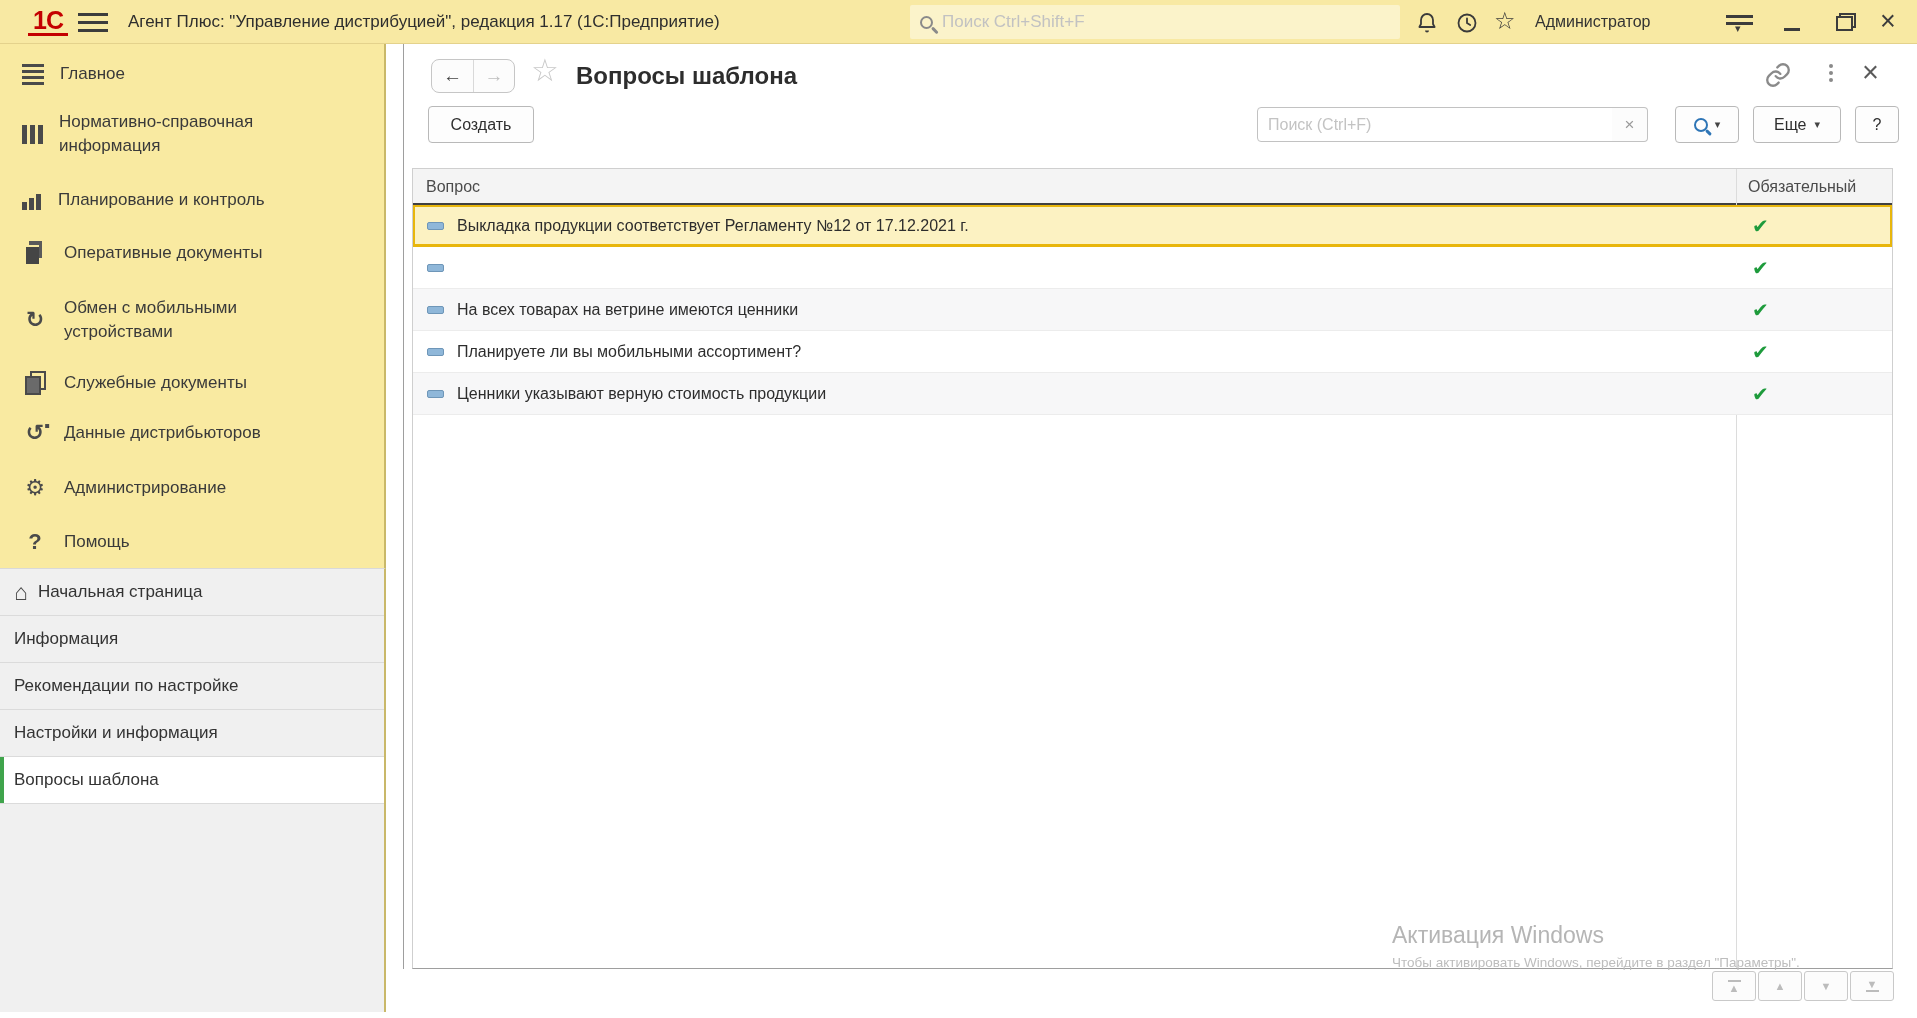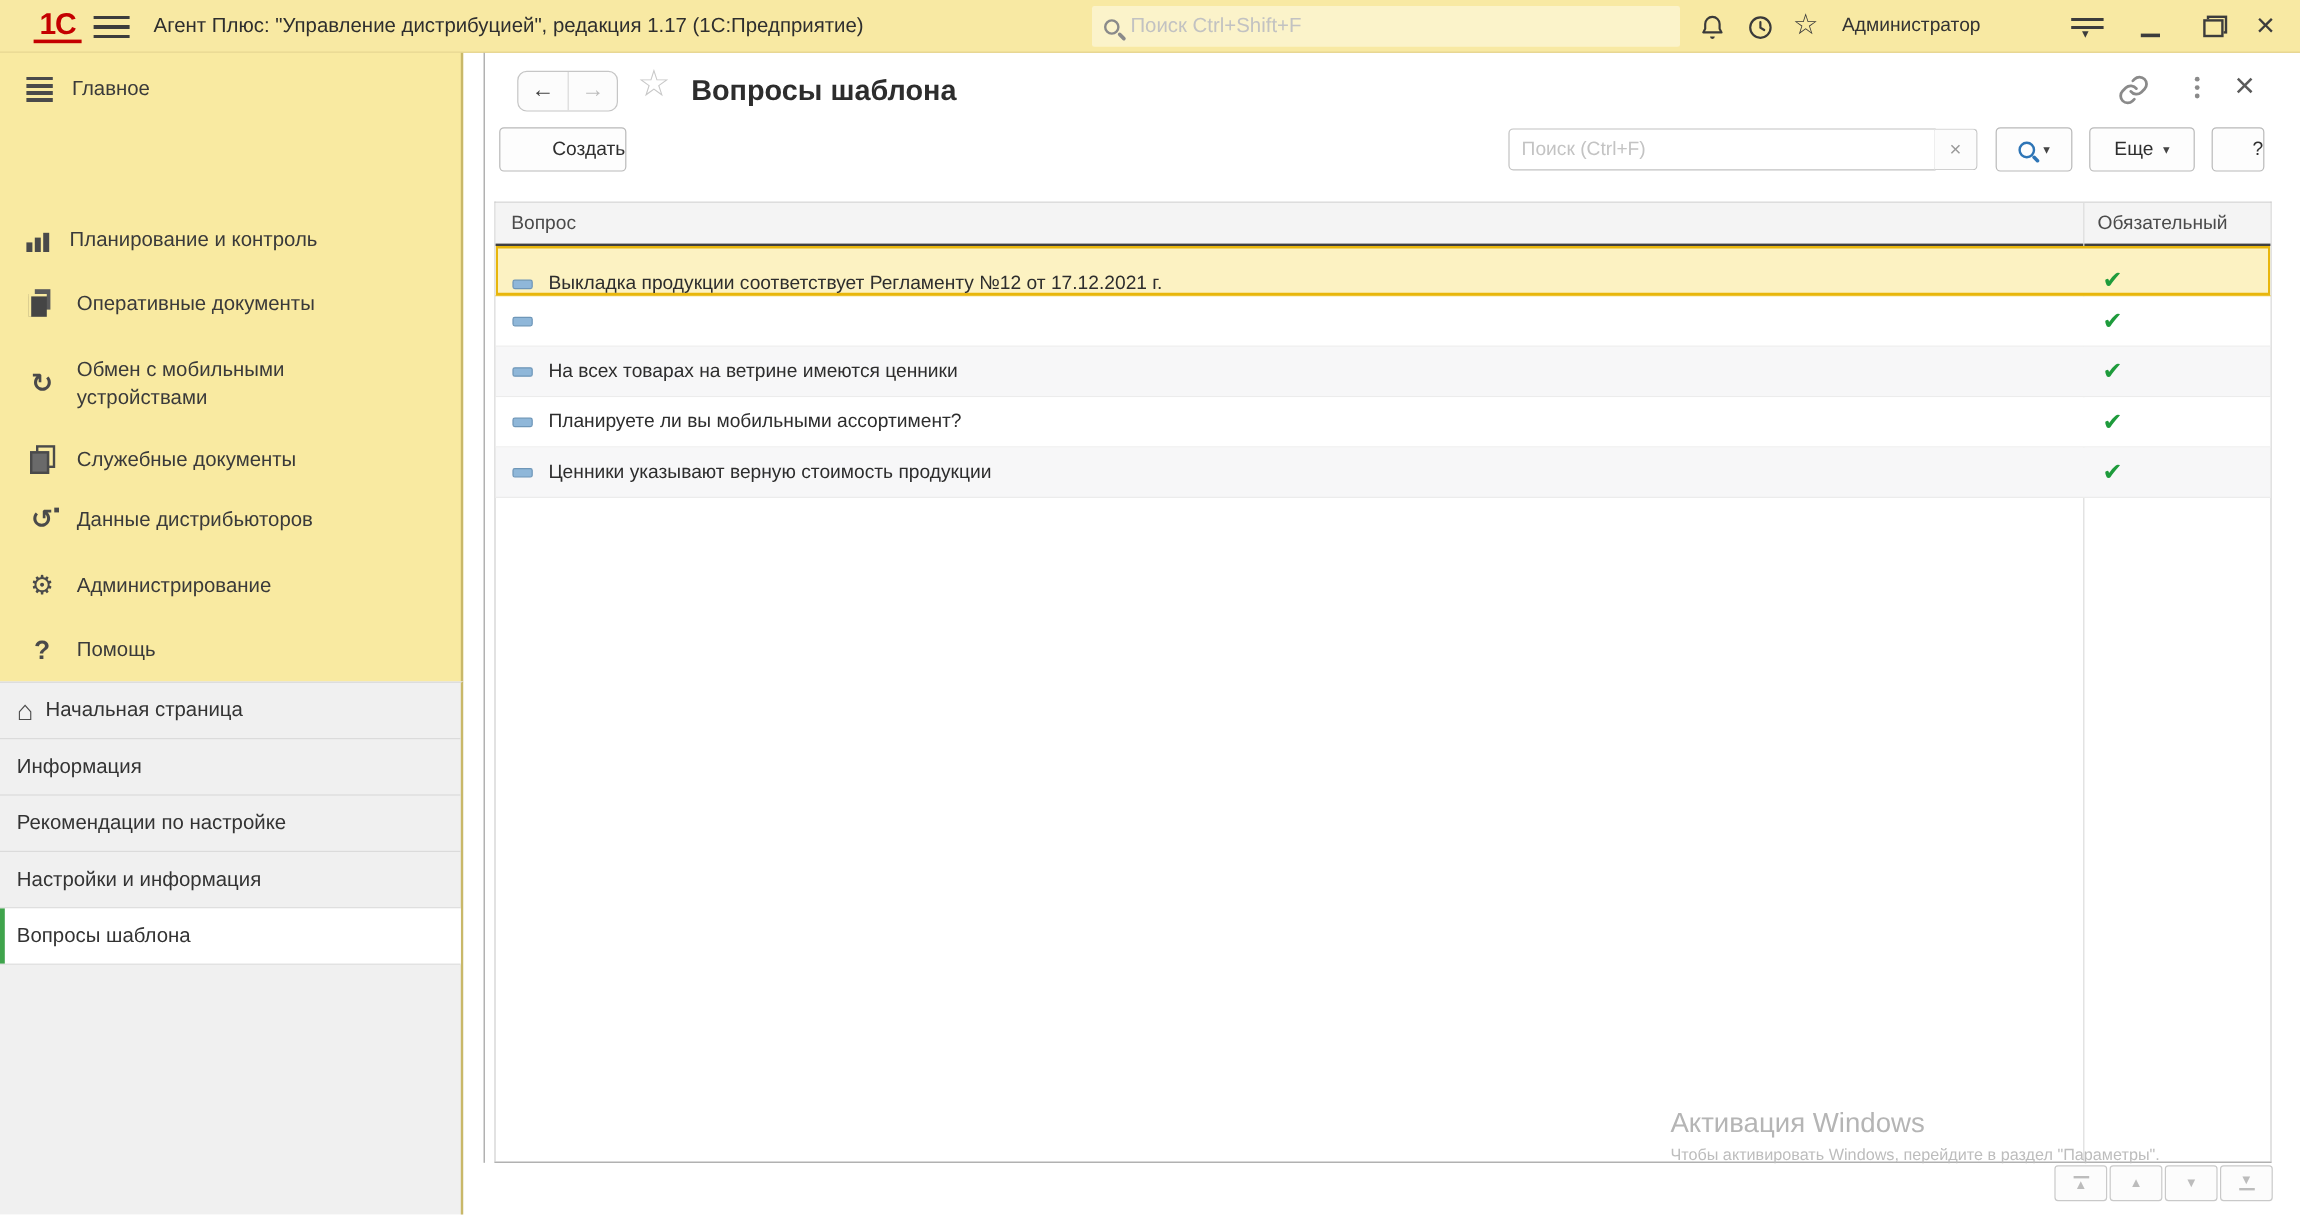--- a/index.html
+++ b/index.html
@@ -86,21 +86,21 @@
   .fav-star { position:absolute; left:531px; top:52px; font-size:31px; color:#C8C8C8; cursor:pointer; }
   .page-title { position:absolute; left:576px; top:58px; height:36px; line-height:36px;
     font-size:24px; color:#2d2d2d; white-space:nowrap; }
   .hdr-link { position:absolute; left:1764px; top:61px; cursor:pointer; }
   .hdr-dots { position:absolute; left:1829px; top:64px; width:4px; height:4px; cursor:pointer; }
   .hdr-dots::before { content:""; position:absolute; width:4px; height:4px; border-radius:50%;
     background:#8a8a8a; box-shadow:0 7px 0 #8a8a8a, 0 14px 0 #8a8a8a; }
   .hdr-close { position:absolute; left:1862px; top:56px; font-size:29px; color:#5a5a5a; cursor:pointer; }
 
   .btn { border:1px solid #B9B9B9; border-radius:4px; background:#FDFDFD; font-size:16px;
-    color:#2f2f2f; text-align:right; cursor:pointer; font-family:inherit; }
+    color:#2f2f2f; text-align:center; cursor:pointer; font-family:inherit;margin-left:12px; }
   .btn-create { position:absolute; left:416px; top:106px; width:106px; height:37px; line-height:35px; }
   .fsearch { position:absolute; left:1257px; top:107px; width:356px; height:35px;
     border:1px solid #C2C2C2; border-radius:4px 0 0 4px; background:#fff; padding-left:10px;
     font-size:16px; color:#444; outline:none; font-family:inherit; }
   .fsearch::placeholder { color:#C3C3C3; }
   .fclear { position:absolute; left:1612px; top:107px; width:36px; height:35px;
     border:1px solid #C2C2C2; border-left:none; border-radius:0 4px 4px 0; background:#FCFCFC;
     color:#9a9a9a; font-size:17px; line-height:33px; text-align:center; cursor:pointer; }
   .btn-mag { position:absolute; left:1663px; top:106px; width:64px; height:37px;
     display:flex; align-items:center; justify-content:center; gap:7px; }
@@ -116,21 +116,21 @@
   .table { position:absolute; left:412px; top:168px; width:1481px; height:801px;
     border:1px solid #CFCFCF; border-bottom-color:#9E9E9E; background:#fff; }
   .colsep { position:absolute; left:1323px; top:0; bottom:0; width:1px; background:#DCDCDC; }
   .thead { height:36px; background:#F4F4F4; border-bottom:2px solid #404040; display:flex; }
   .th { line-height:35px; font-size:16px; color:#4b4b4b; cursor:pointer; }
   .th.q { width:1323px; padding-left:13px; }
   .th.r { flex:1; padding-left:12px; }
   .row { height:42px; display:flex; align-items:center; border-bottom:1px solid #ECECEC;
     position:relative; cursor:pointer; background:#fff; }
   .row.striped { background:#F7F7F8; }
-  .row.selected { background:#FCF2C2; box-shadow:inset 0 0 0 2px #E8B60C; border-bottom-color:#E8B60C;align-items:flex-end; }
+  .row.selected { background:#FCF2C2; box-shadow:inset 0 0 0 2px #E8B60C; border-bottom-color:#E8B60C; }
   .q-cell { width:1323px; display:flex; align-items:center; }
   .q-icon { width:17px; height:8px; background:#8FB7D9; border:1px solid #6E96B8;
     border-radius:2px; margin:0 13px 0 14px; flex:none; }
   .q-text { font-size:16px; color:#2d2d2d; white-space:nowrap; }
   .r-cell { flex:1; padding-left:16px; }
   .chk { font-size:20px; font-weight:bold; color:#1E9B3C; }
 
   
   .scrollbtns { position:absolute; left:1712px; top:971px; display:flex; gap:2px; }
   .sbtn { width:44px; height:30px; border:1px solid #C9C9C9; border-radius:3px; background:#FCFCFC;
@@ -166,20 +166,24 @@
     <span class="tb-service"></span>
     <span class="tb-min"></span>
     <span class="tb-restore"></span>
     <span class="tb-close">×</span>
   </header>
 
   <nav class="side-yellow">
     <div class="yitem" style="top:14px;height:32px">
       <span class="ic ic-list"></span>
       <span class="lbl">Главное</span>
+    </div>
+    <div class="yitem" style="top:62px;height:56px">
+      <span class="ic ic-cols"></span>
+      <span class="lbl wrap2">Нормативно-справочная информация</span>
     </div>
     <div class="yitem" style="top:140px;height:32px">
       <span class="ic ic-chart"></span>
       <span class="lbl">Планирование и контроль</span>
     </div>
     <div class="yitem" style="top:193px;height:32px">
       <span class="ic ic-docs"></span>
       <span class="lbl">Оперативные документы</span>
     </div>
     <div class="yitem" style="top:248px;height:56px">

